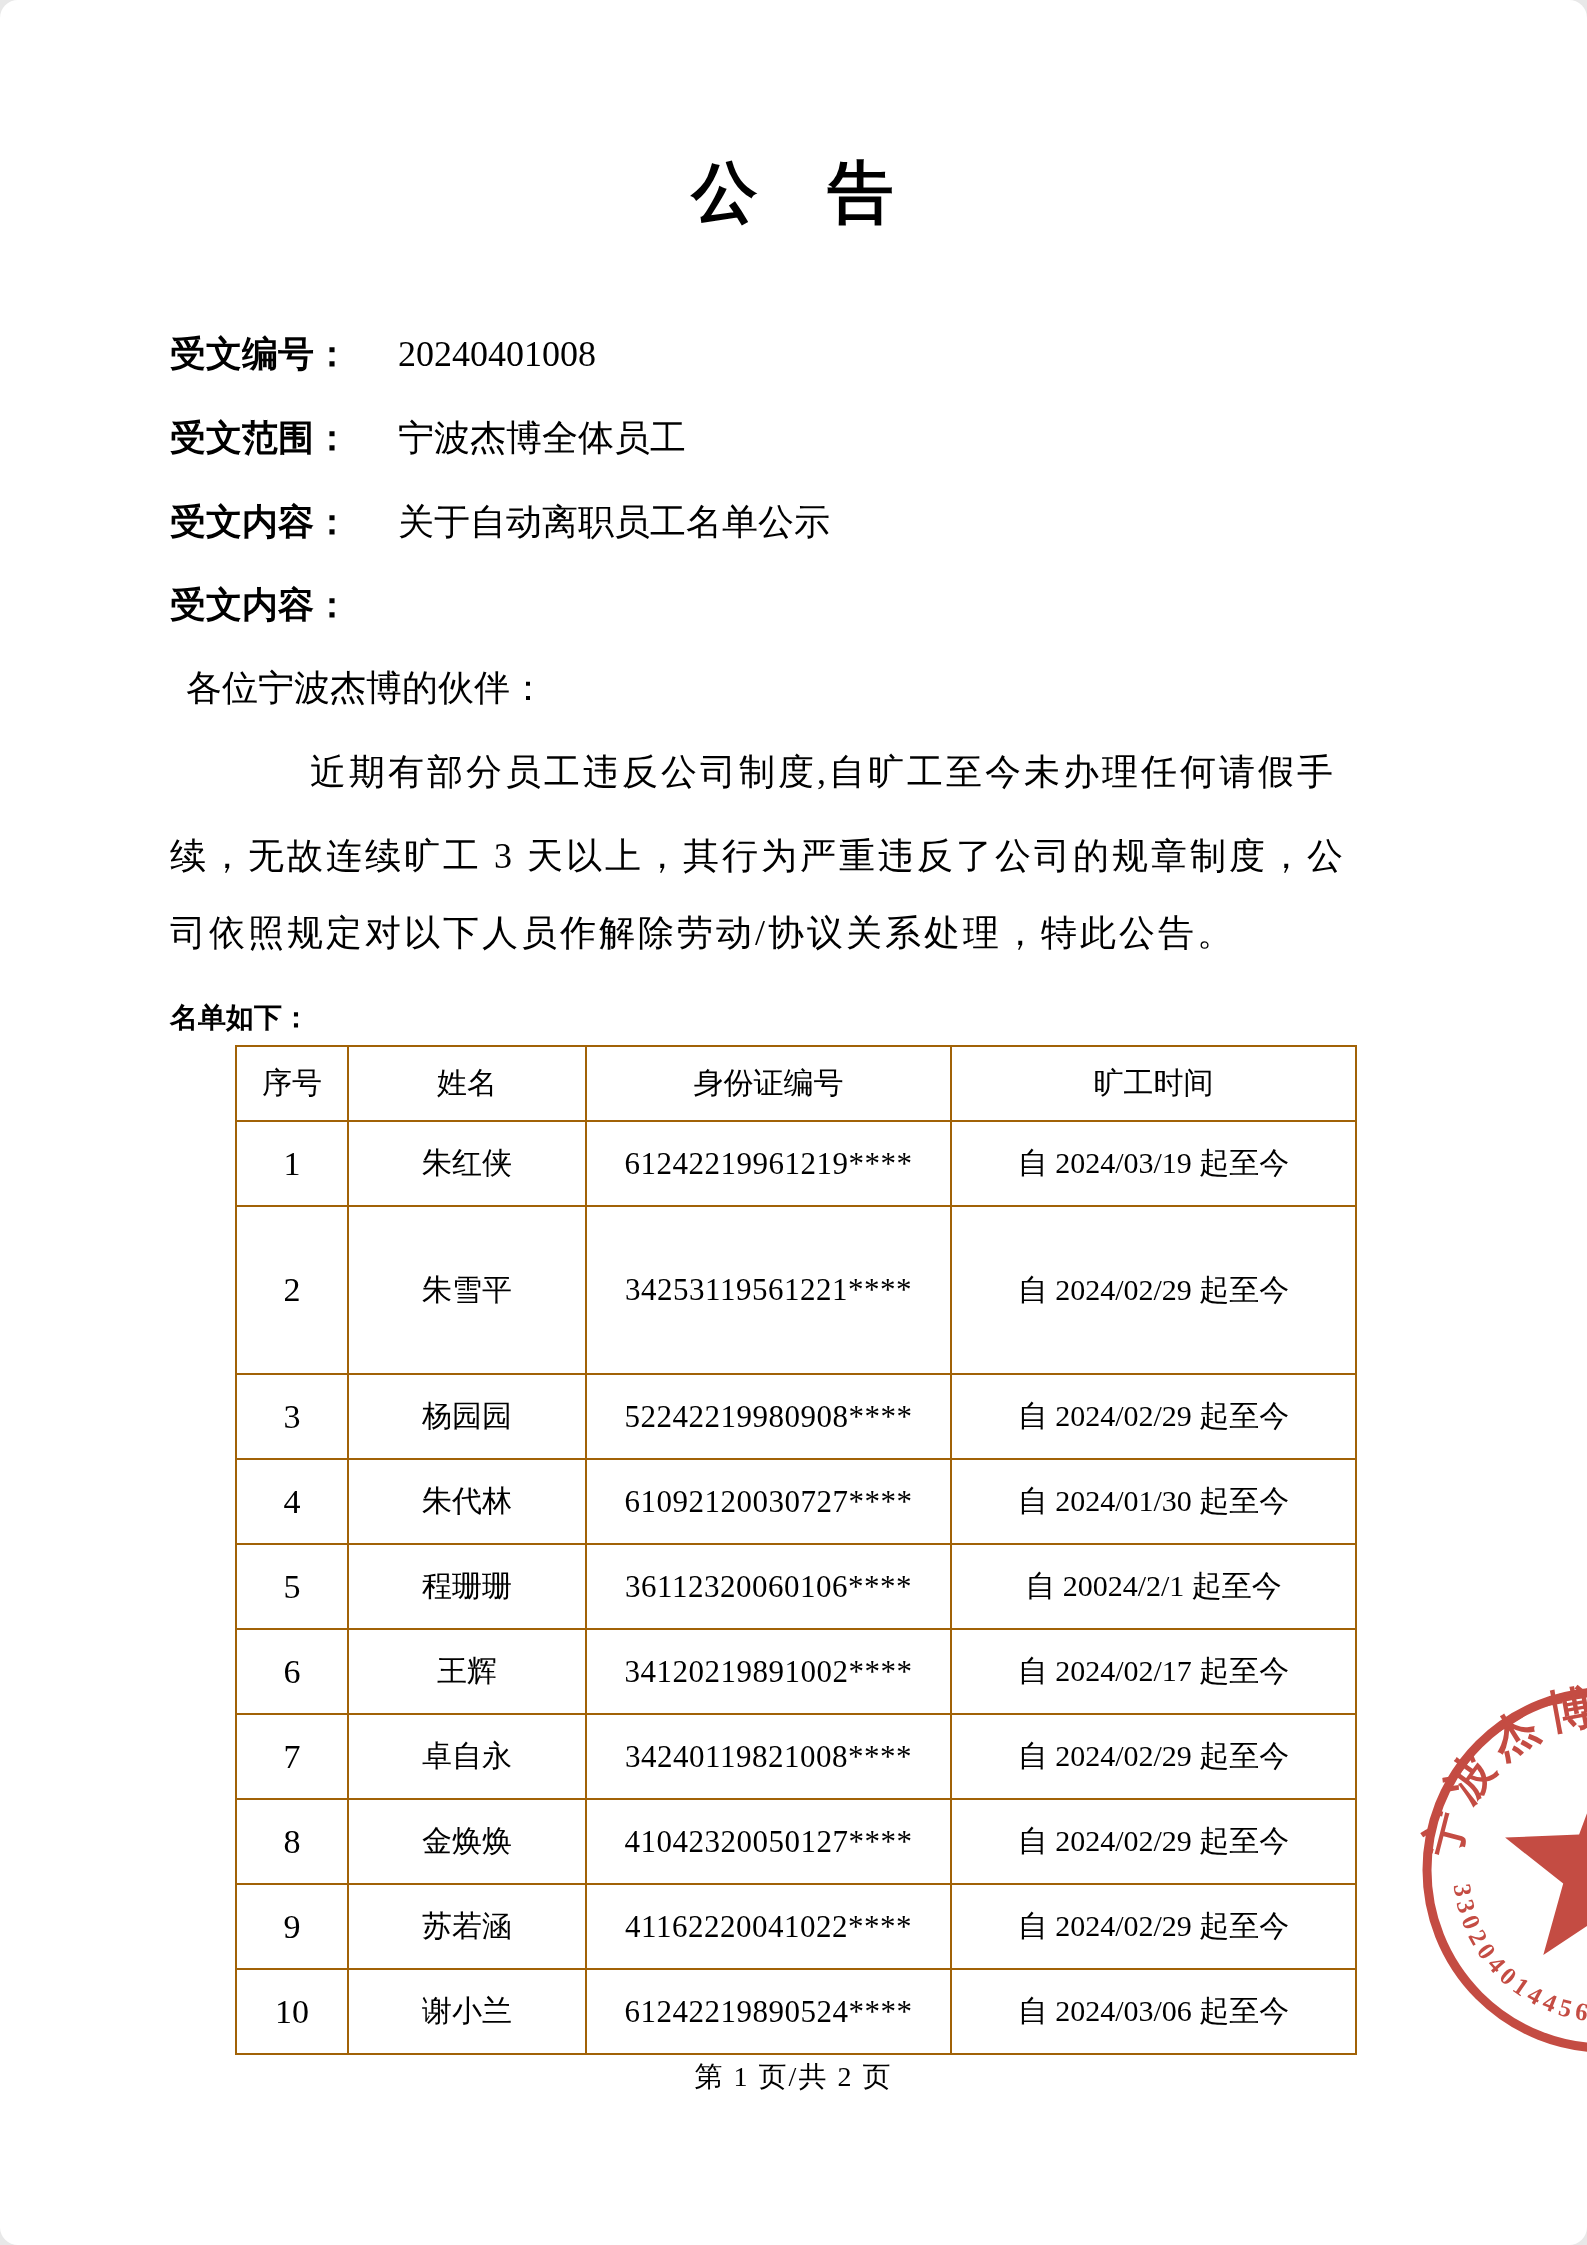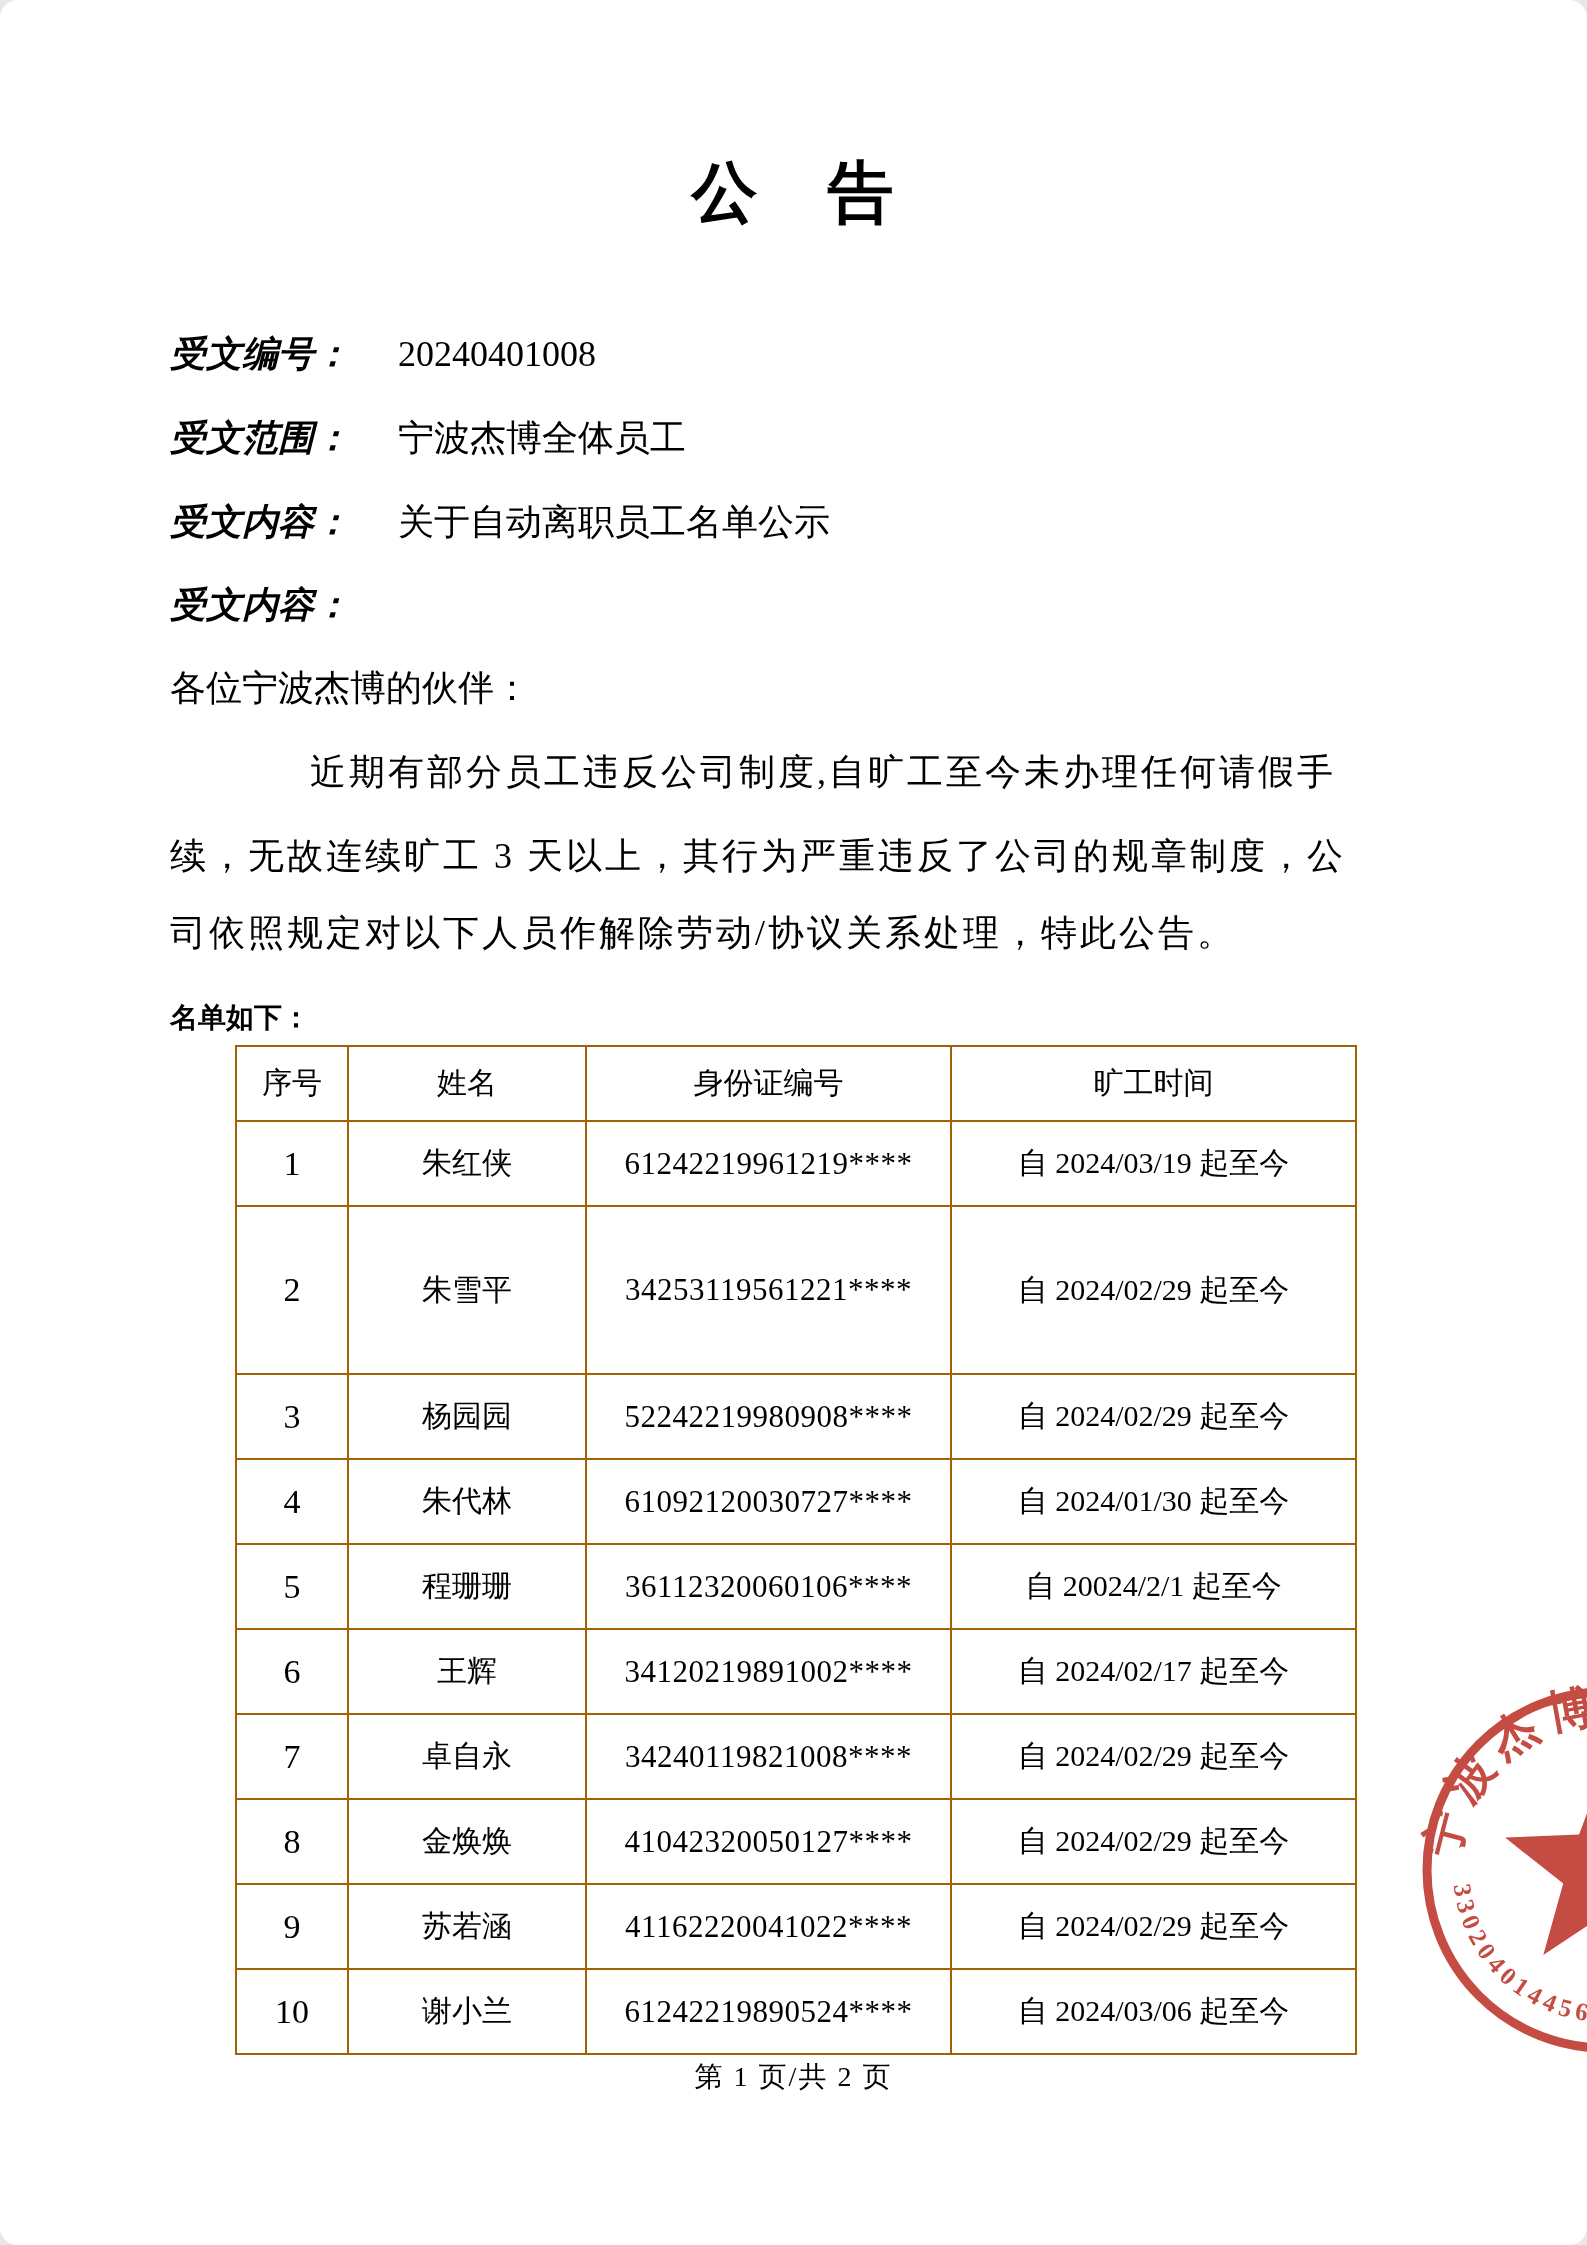--- a/index.html
+++ b/index.html
@@ -24,27 +24,27 @@
     letter-spacing: 2px;
   }
   .line {
     position: absolute;
     left: 170px;
     width: 1200px;
     font-size: 36px;
     line-height: 1.25;
     white-space: nowrap;
   }
-  .field-label { font-weight: bold; font-style: italic; }
+  .field-label { font-weight: bold; }
   .field-value { font-weight: normal; margin-left: 48px; }
   .f1 { top: 332px; }
   .f2 { top: 416px; }
   .f3 { top: 500px; }
   .f4 { top: 583px; }
-  .salutation { top: 666px; }
+  .salutation { top: 666px; margin-left: 16px; }
   .p1 { top: 750px; padding-left: 140px; letter-spacing: 3px; }
   .p2 { top: 834px; letter-spacing: 3px; }
   .p3 { top: 911px; letter-spacing: 3px; font-family: Liberation Serif, serif; }
   .list-intro { top: 1000px; font-size: 28px; font-weight: bold; }
   table.roster {
     position: absolute;
     top: 1045px; left: 235px;
     border-collapse: collapse;
     table-layout: fixed;
     width: 1120px;

